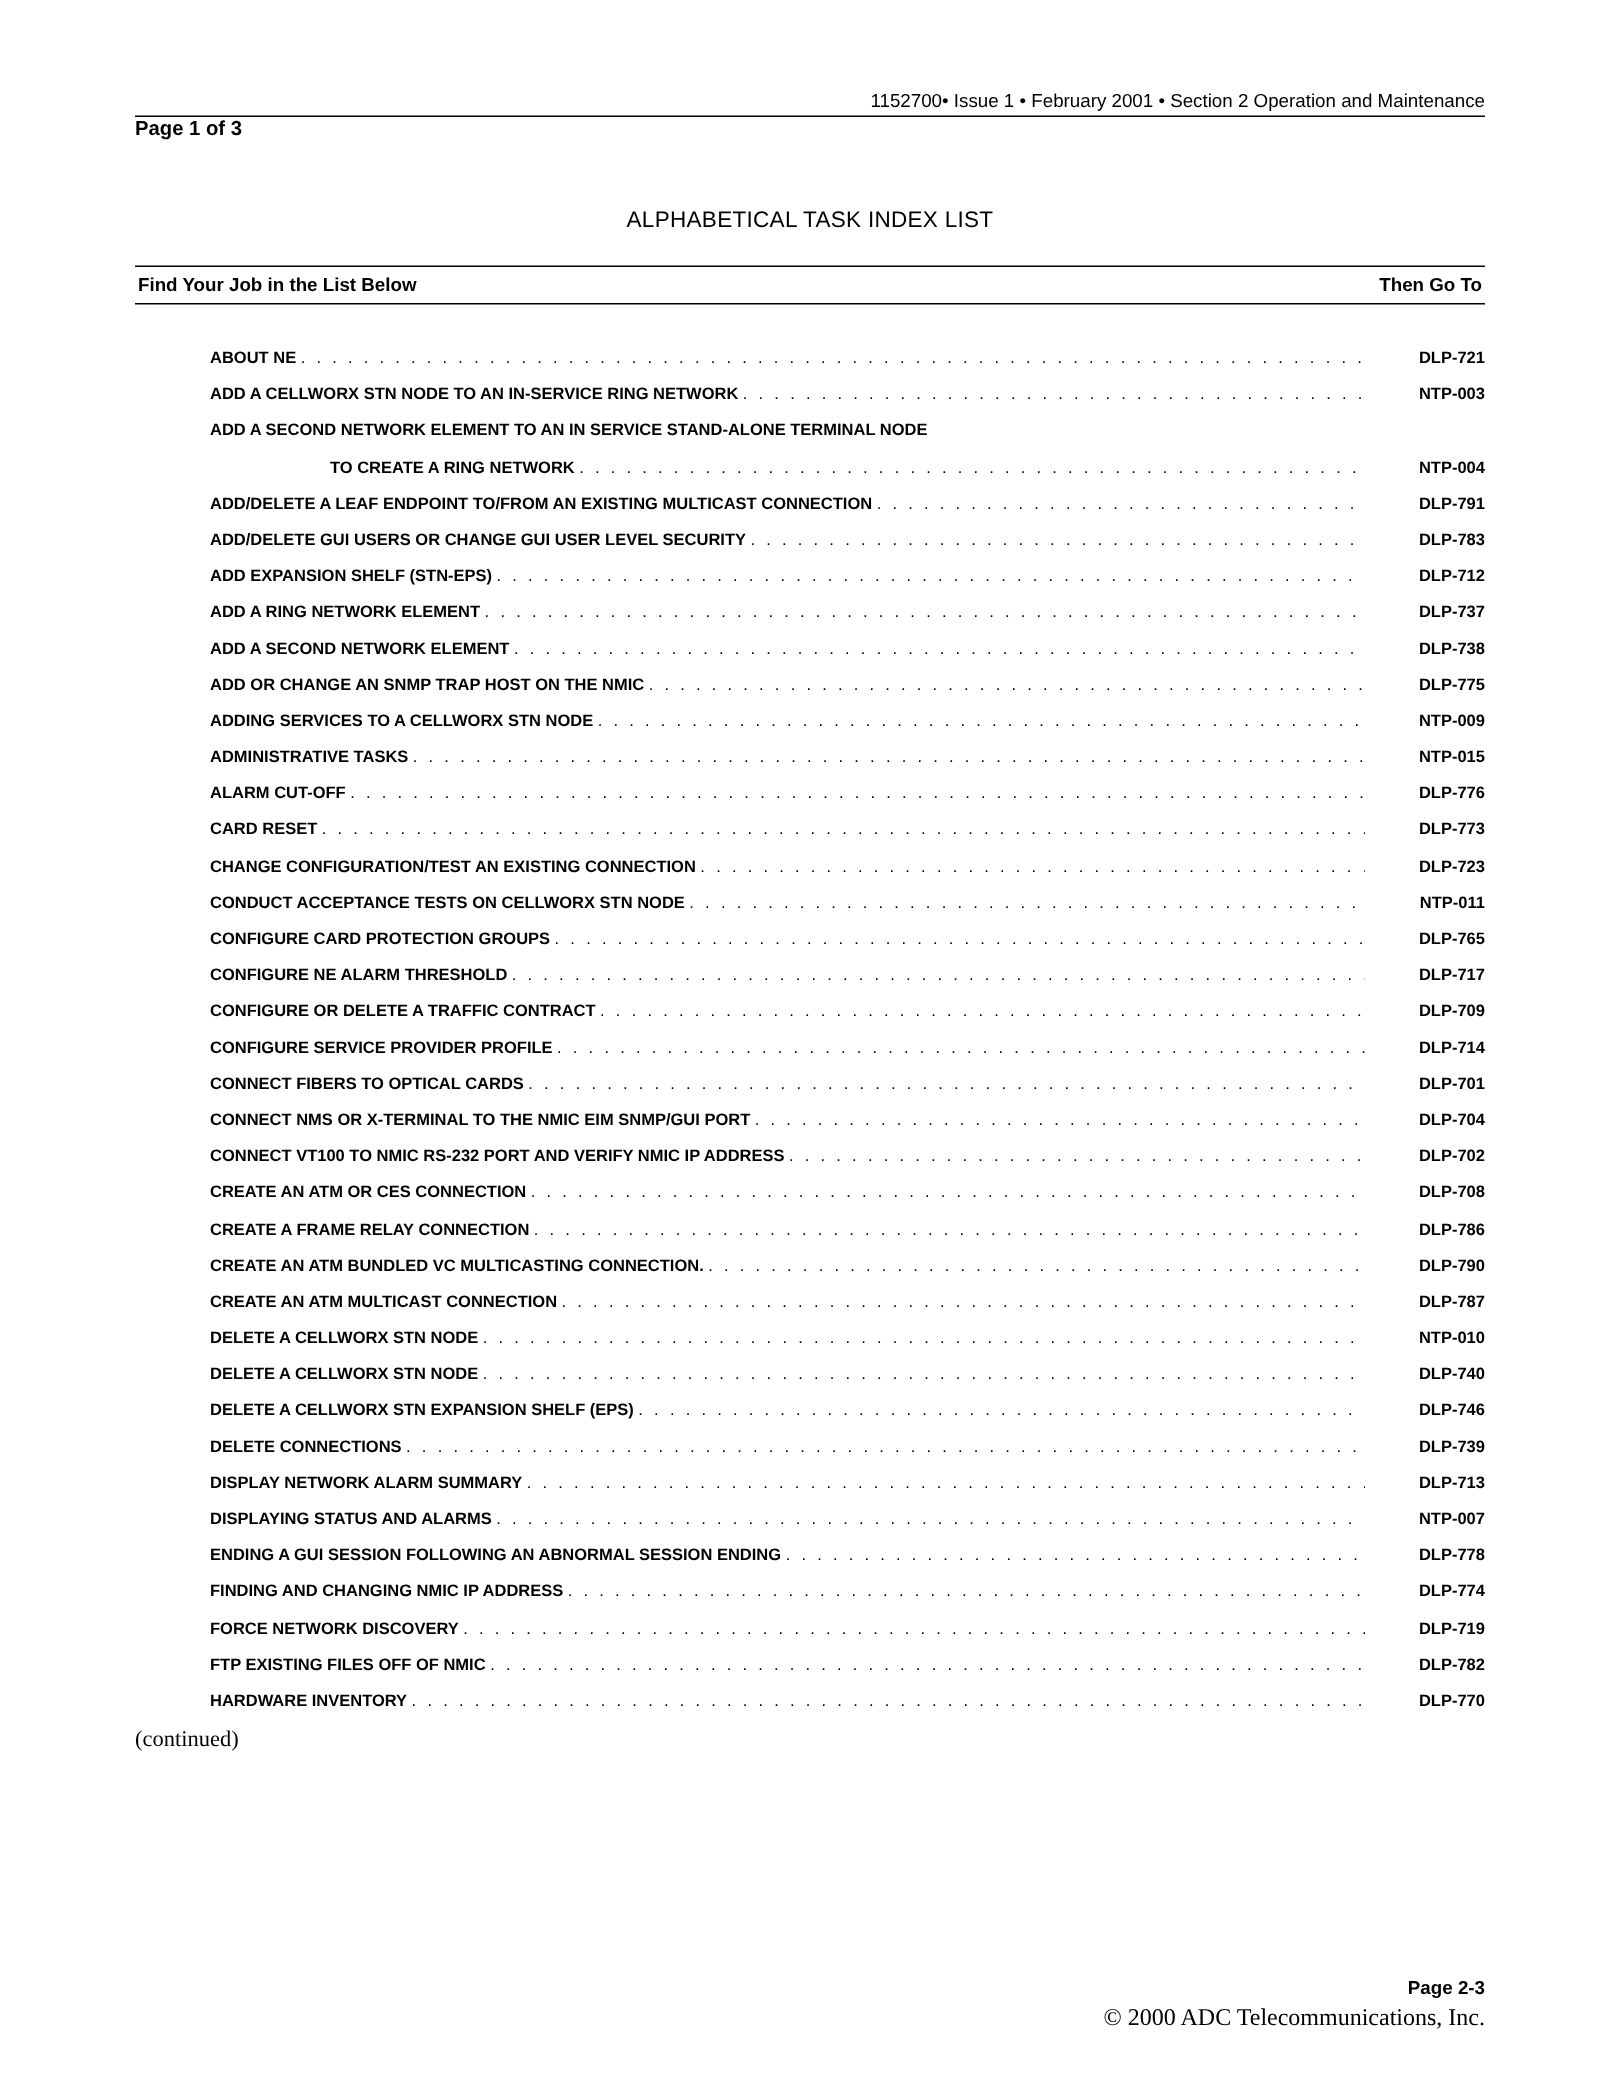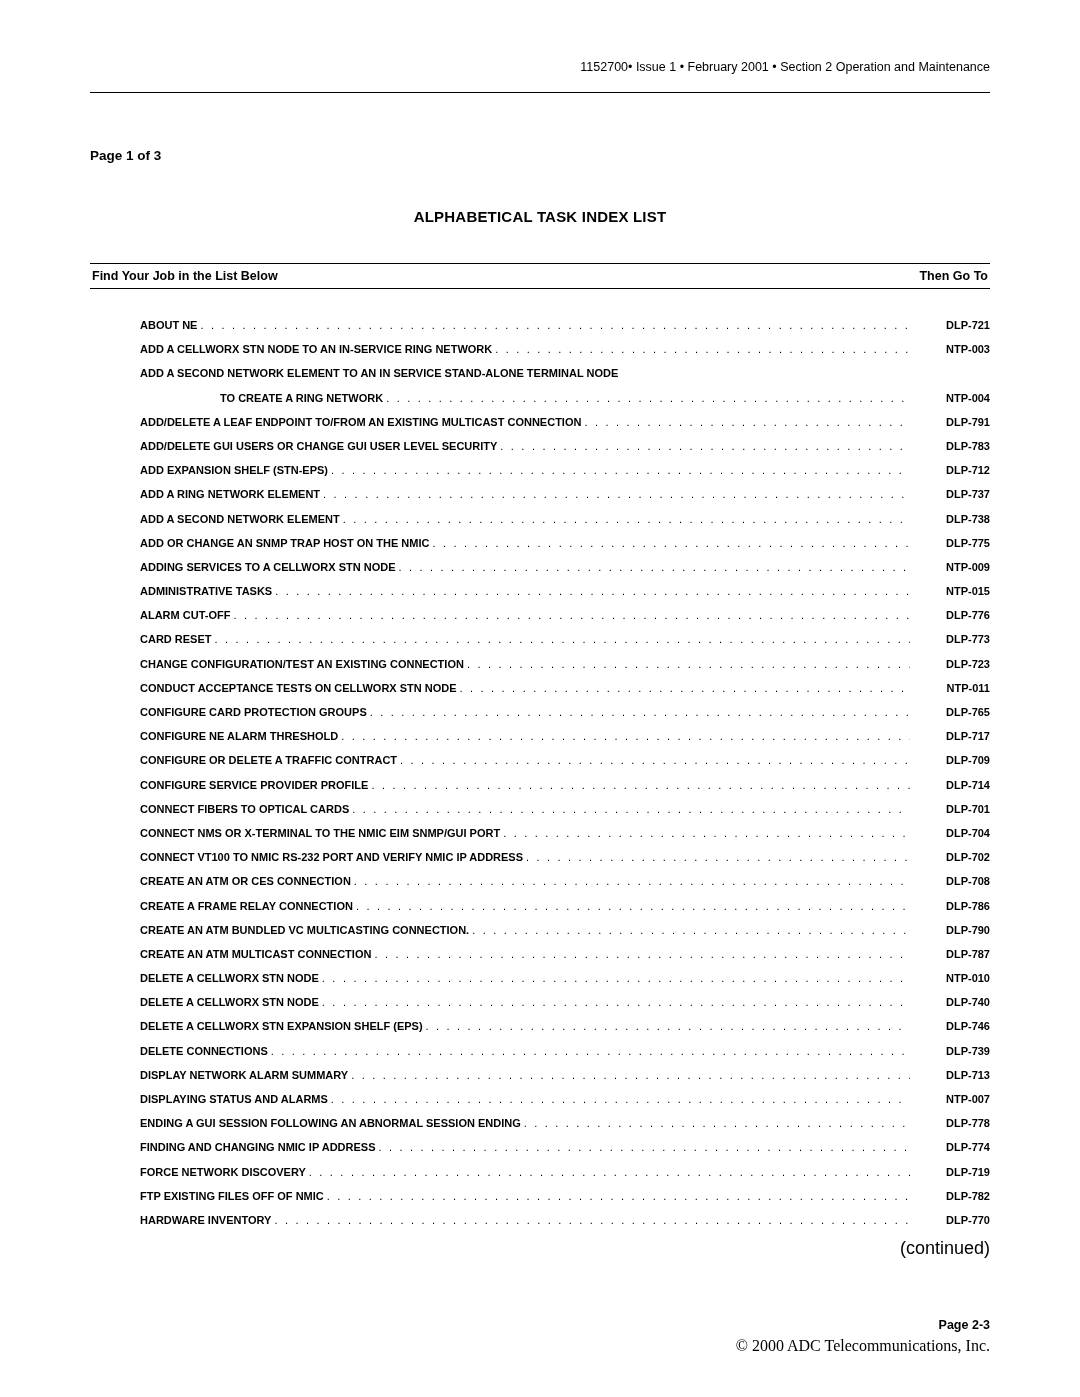--- a/index.html
+++ b/index.html
@@ -13,33 +13,32 @@
     width: 1080px;
     height: 1397px;
     box-sizing: border-box;
     padding: 60px 90px 40px 90px;
     position: relative;
   }
   .header-line {
     border-bottom: 1.5px solid #000;
     font-size: 12.5px;
     text-align: right;
-    padding-bottom: 18px;
+    padding-bottom: 3px;
   }
   .page-1-of-3 {
     font-weight: bold;
     font-size: 13.5px;
-    margin-top: 55px;
   }
   .title {
     text-align: center;
-    font-weight: bold;
+    font-weight: normal;
     font-size: 15px;
     margin-top: 45px;
-    margin-bottom: 38px;
+    margin-bottom: 22px;
     letter-spacing: 0.2px;
   }
   .columns-header {
     display: flex;
     justify-content: space-between;
     font-weight: bold;
     font-size: 12.5px;
     border-top: 1.5px solid #000;
     border-bottom: 1.5px solid #000;
     padding: 5px 2px;
@@ -73,23 +72,23 @@
     padding: 0 3px;
     min-width: 15px;
   }
   .entry .ref {
     white-space: nowrap;
     flex-shrink: 0;
     margin-left: 36px;
   }
   .no-dots .dots { visibility: hidden; }
   .continued {
-    text-align: right;
-    font-size: 18px;
-    font-family: Liberation Sans, sans-serif;
+    text-align: left;
+    font-size: 15px;
+    font-family: Liberation Serif, serif;
     margin-top: 2px;
   }
   .footer {
     position: absolute;
     bottom: 40px;
     right: 90px;
     text-align: right;
     font-size: 12.5px;
     line-height: 1.4;
   }

